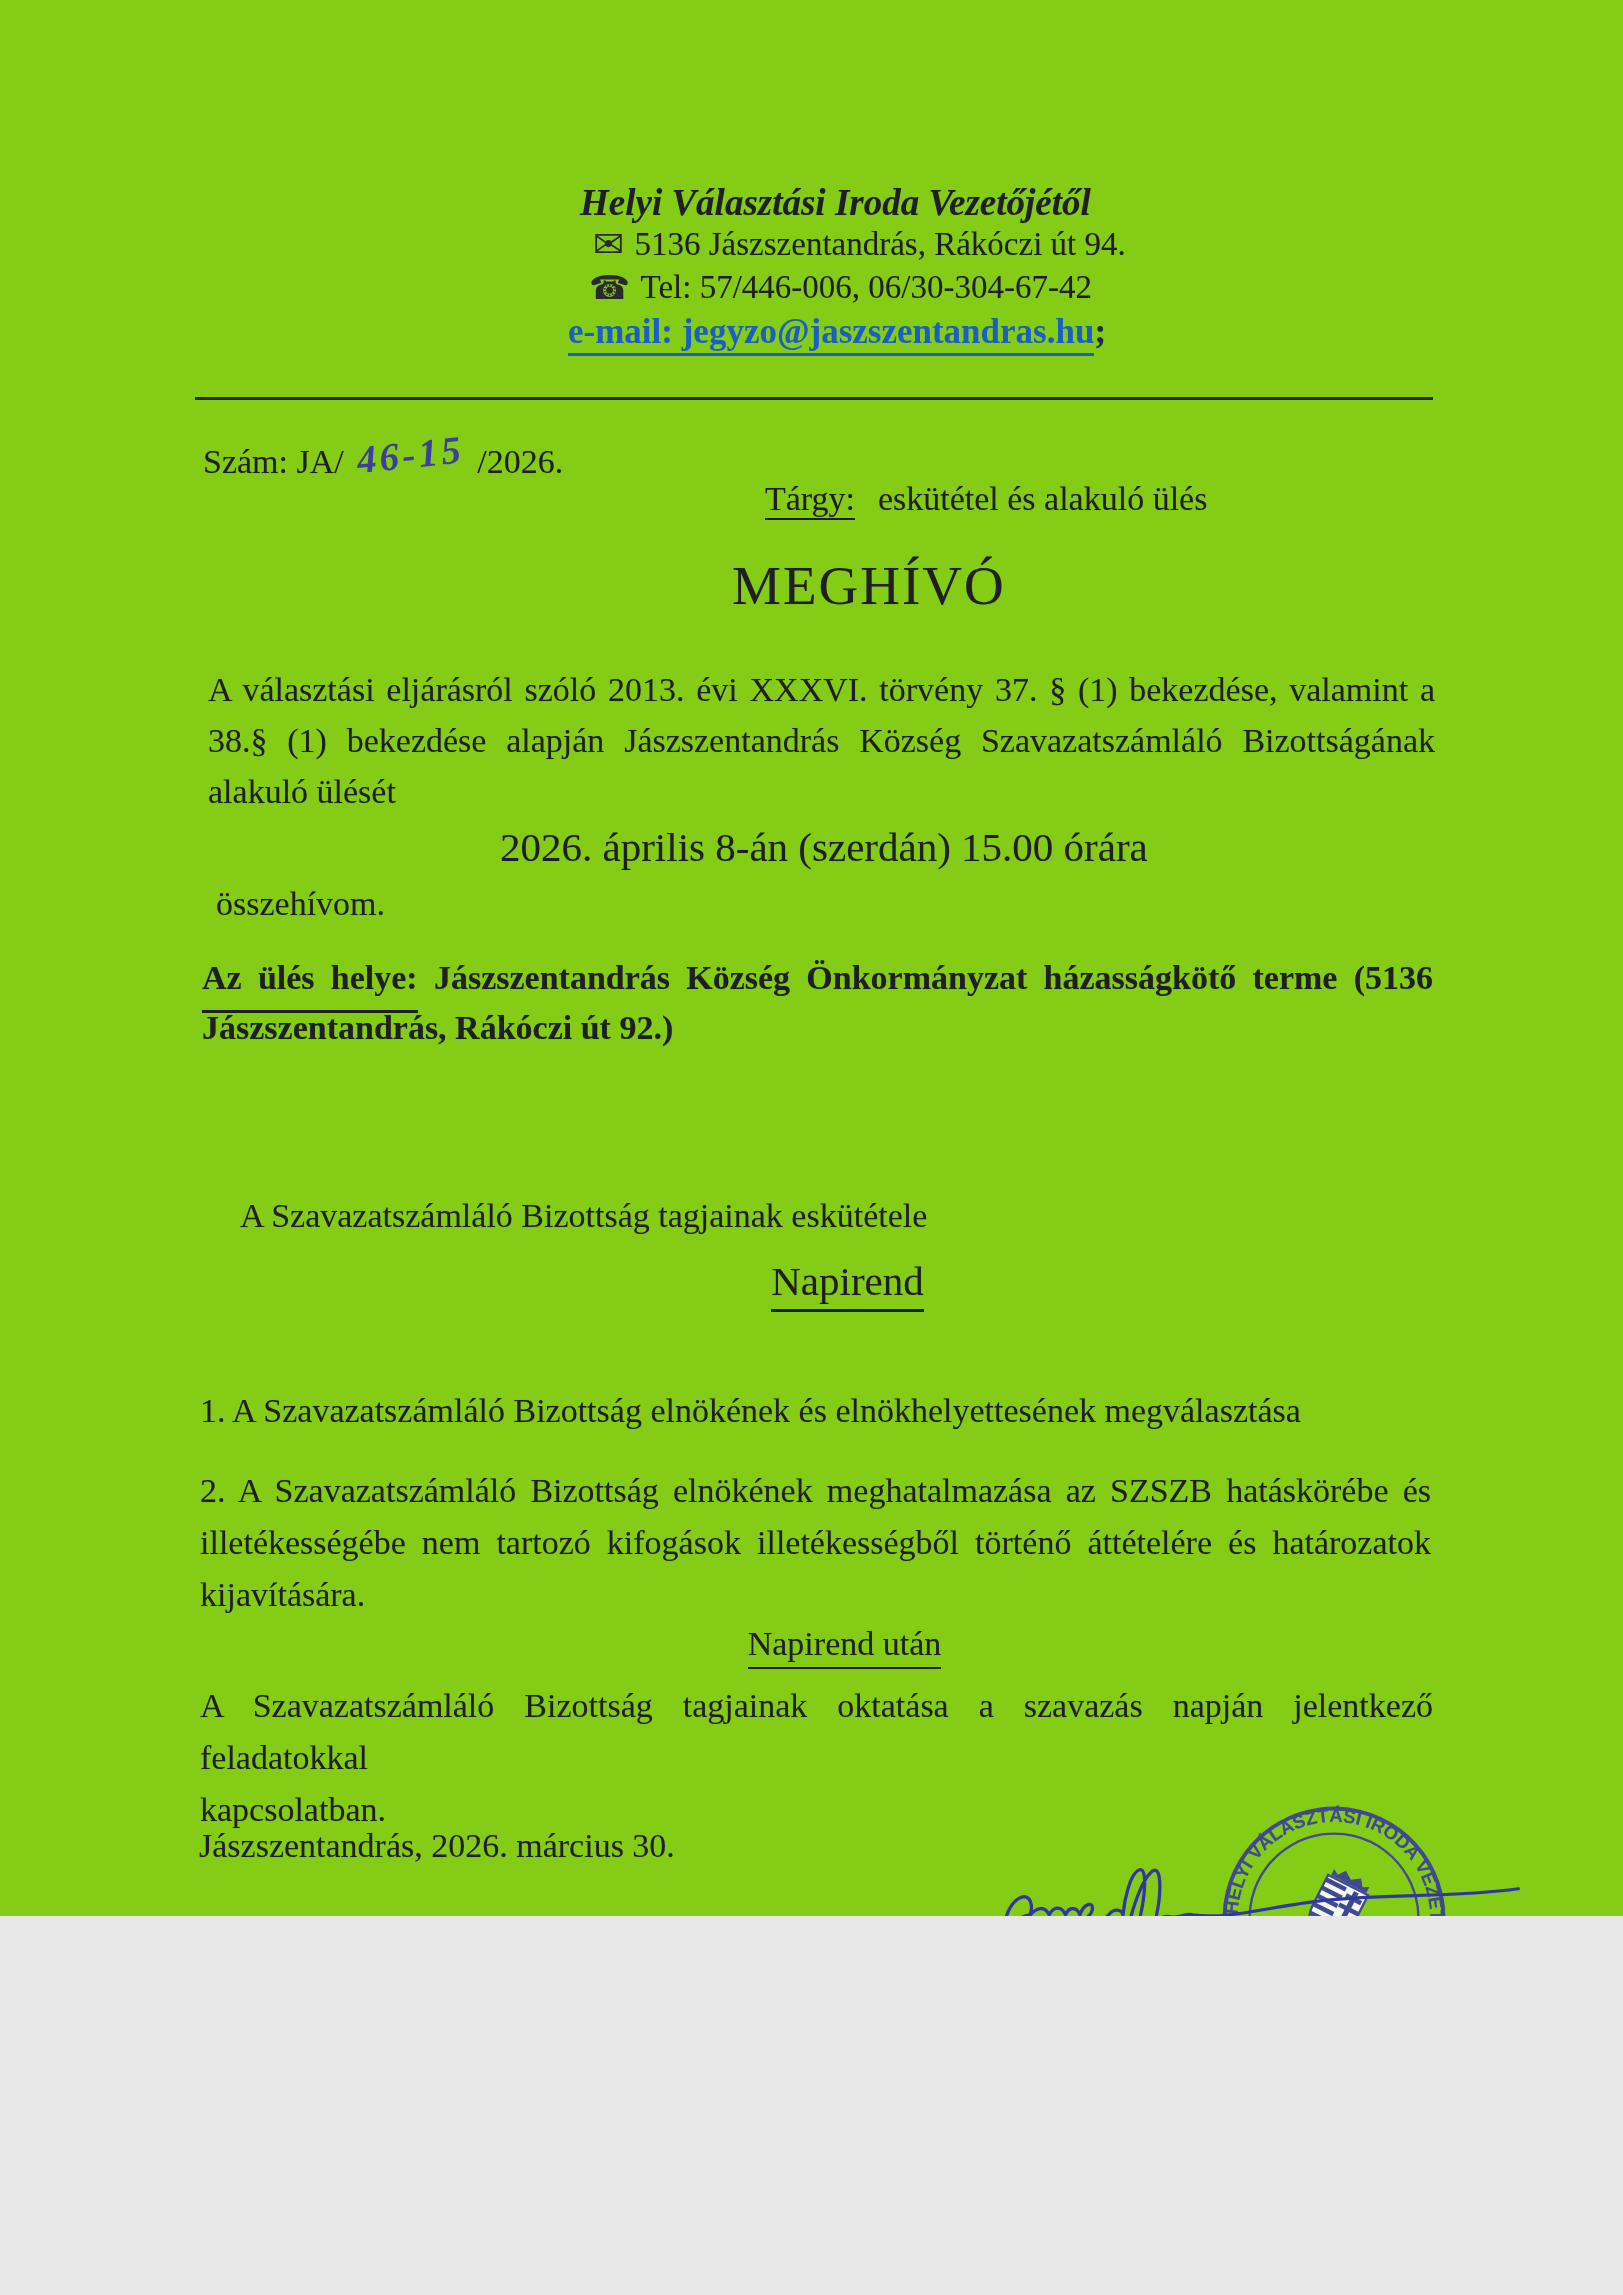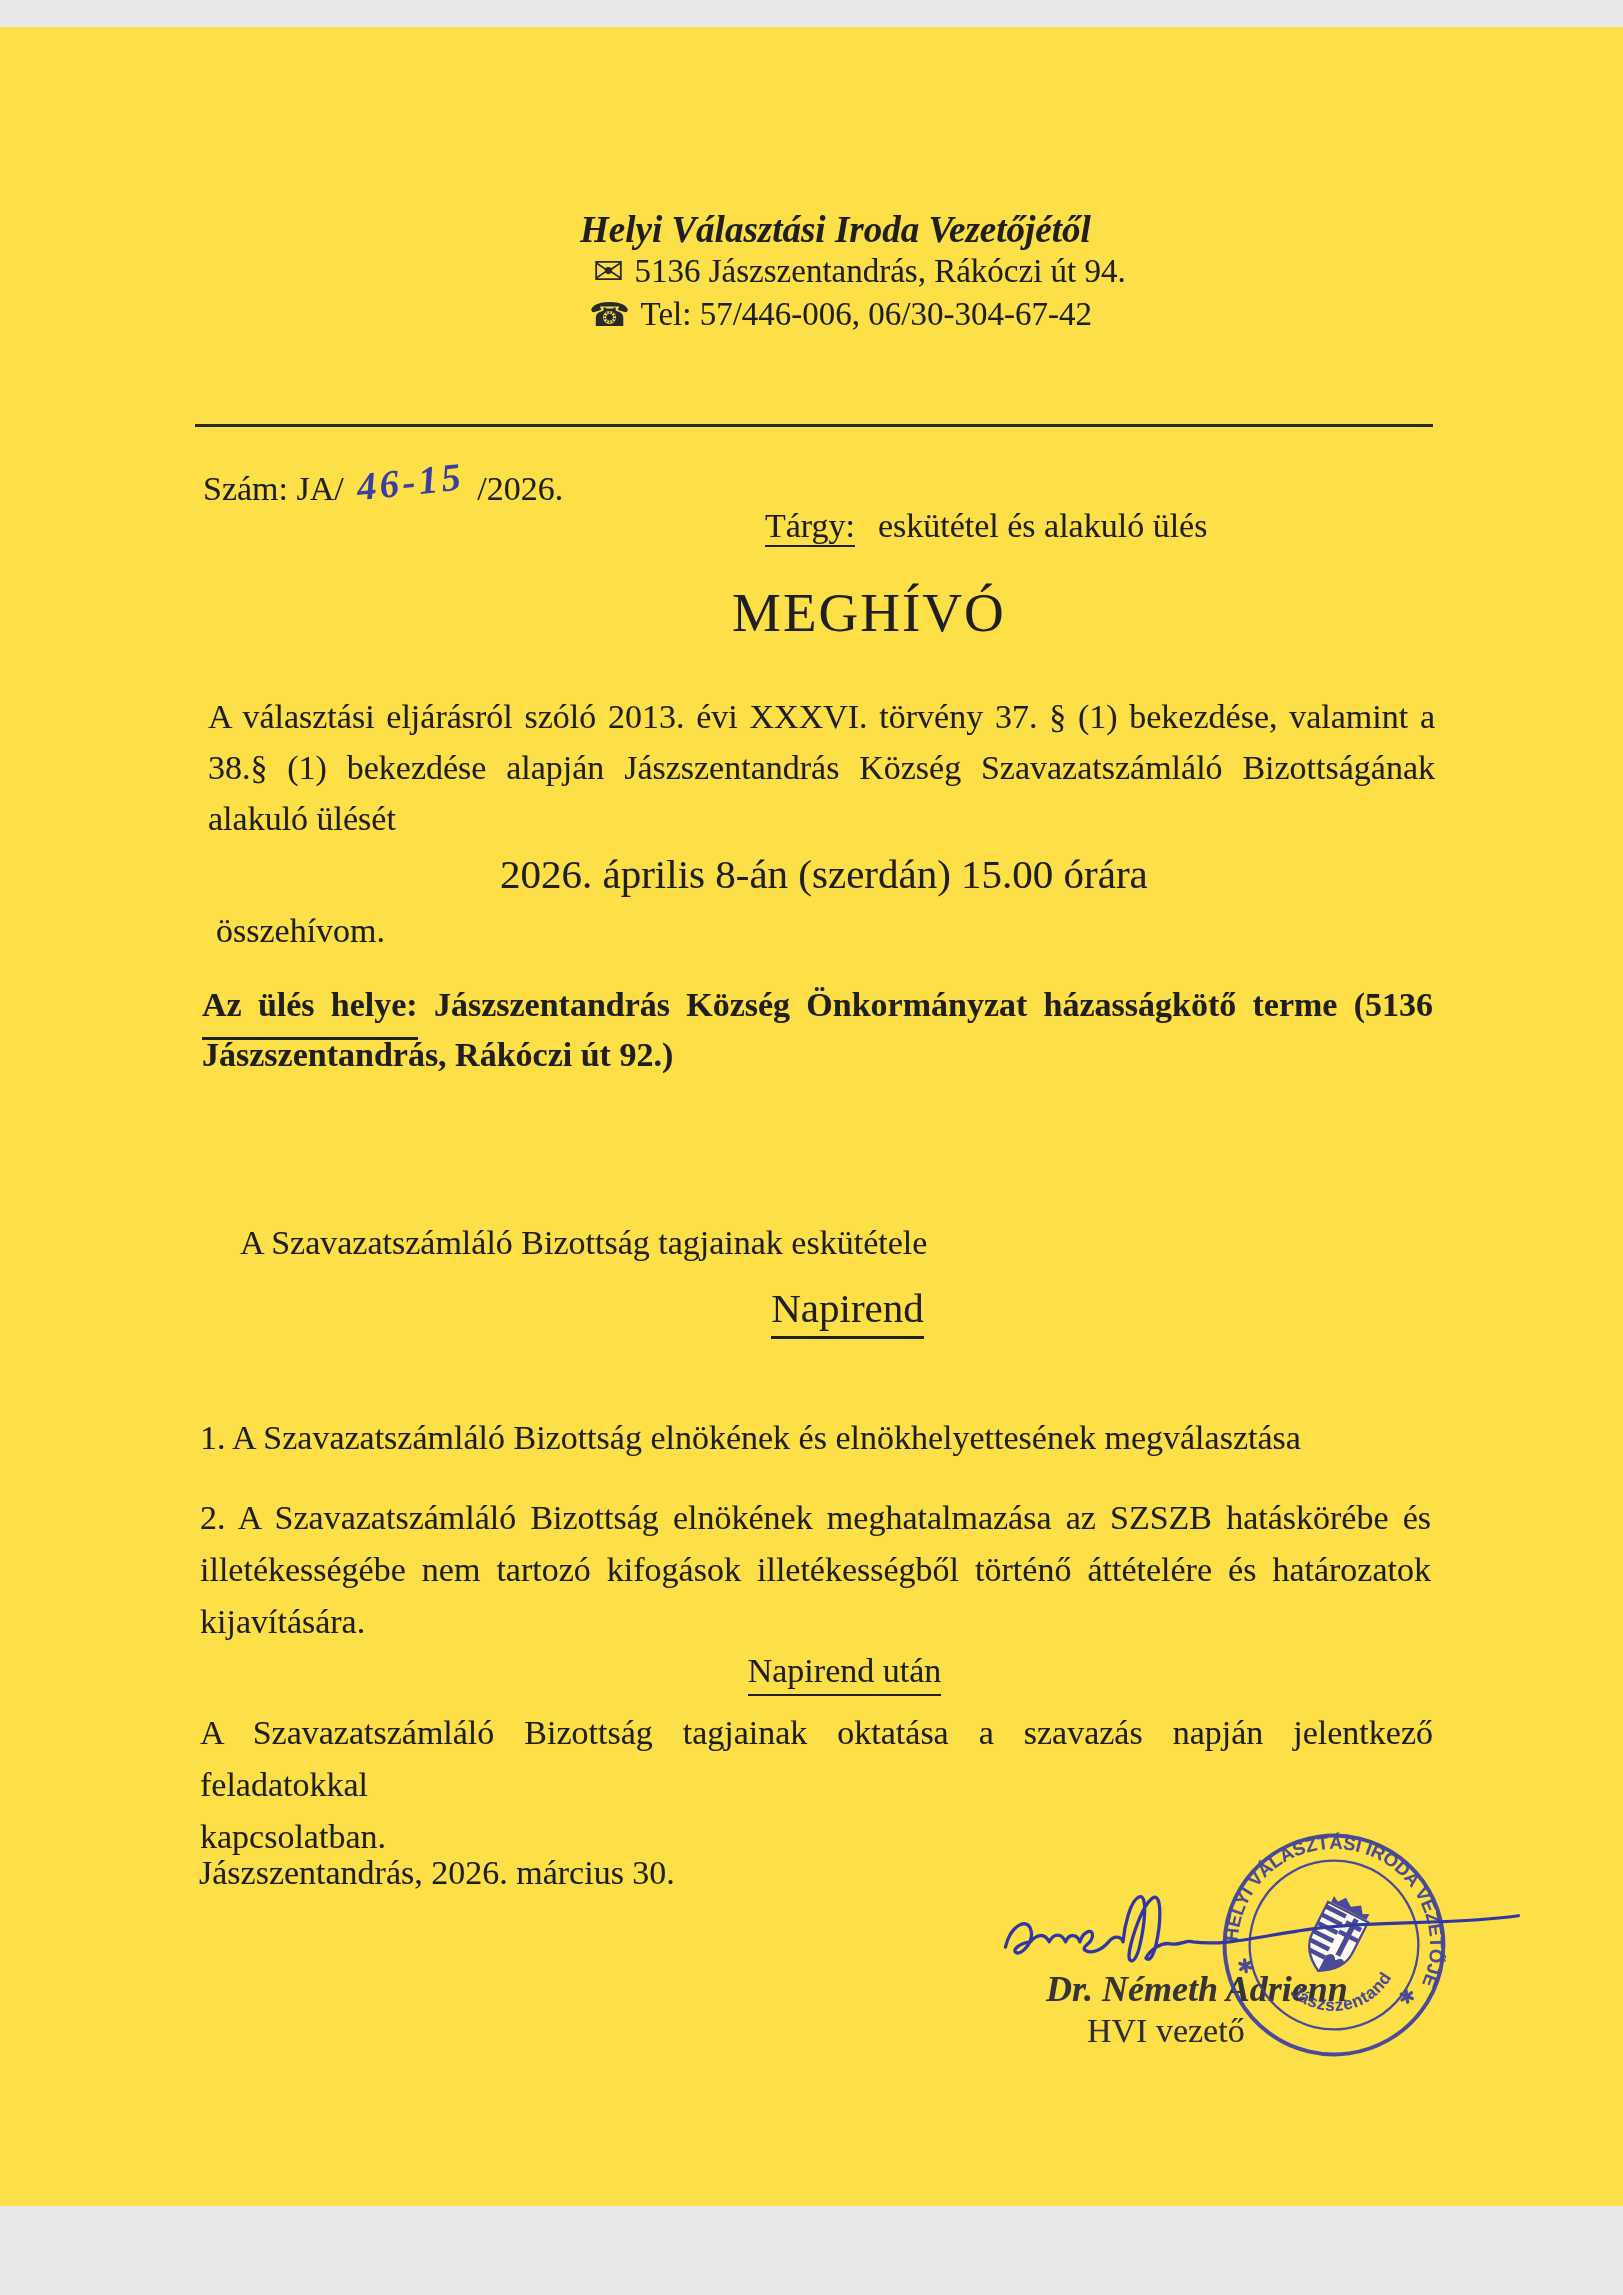--- a/index.html
+++ b/index.html
@@ -1,20 +1,20 @@
 <!DOCTYPE html>
 <html style="font-size:10.5px"><head>
 <meta charset="utf-8">
 <title>Scanned document</title>
 <style>
   html,body{margin:0;padding:0;background:#e8e8e8;}
   .page{
-    position:relative;width:1623px;height:2179px;background:#fde047;
+    position:relative;width:1623px;height:1916px;background:#84cc16;
     font-family:"Liberation Serif","DejaVu Serif",serif;color:#1f1f1f;
-    overflow:hidden;text-shadow:0 0 0.7px rgba(45,45,45,.28);margin-top:27px;
+    overflow:hidden;text-shadow:0 0 0.7px rgba(45,45,45,.28);
   }
   .abs{position:absolute;}
   .sender-title{font-size:37px;font-weight:bold;font-style:italic;white-space:nowrap;}
   .contact-row{font-size:33px;white-space:nowrap;display:flex;align-items:center;}
   .contact-icon{font-family:"DejaVu Sans",sans-serif;margin-right:10.5px;color:#2a2a2a;text-shadow:none;}
   .envelope{font-size:37px;}
   .phone{font-size:33px;}
   .email-row{font-size:35px;font-weight:bold;white-space:nowrap;}
   .email-link{color:#1b5ec4;border-bottom:3.3px solid #1b5ec4;padding-bottom:2px;text-shadow:none;}
   .email-suffix{color:#1e2a52;}
@@ -55,20 +55,23 @@
   <div class="abs contact-row" style="left:593px;top:223px;">
     <span class="contact-icon envelope">✉</span>
     <span>5136 Jászszentandrás, Rákóczi út 94.</span>
   </div>
 
   <div class="abs contact-row" style="left:589px;top:268px;">
     <span class="contact-icon phone">☎</span>
     <span>Tel: 57/446-006, 06/30-304-67-42</span>
   </div>
 
+  <div class="abs email-row" style="left:568px;top:312px;">
+    <span class="email-link"><span>e-mail: </span><span>jegyzo@jaszszentandras.hu</span></span><span class="email-suffix">;</span>
+  </div>
 
   <div class="abs divider" style="left:195px;top:397px;width:1238px;"></div>
 
   <div class="abs ref-line" style="left:203px;top:437px;">
     <span>Szám: JA/</span><span class="handwritten">46-15</span><span>/2026.</span>
   </div>
 
   <div class="abs subject-line" style="left:765px;top:480px;">
     <span class="subject-label">Tárgy:</span>
     <span class="subject-value">eskütétel és alakuló ülés</span>

